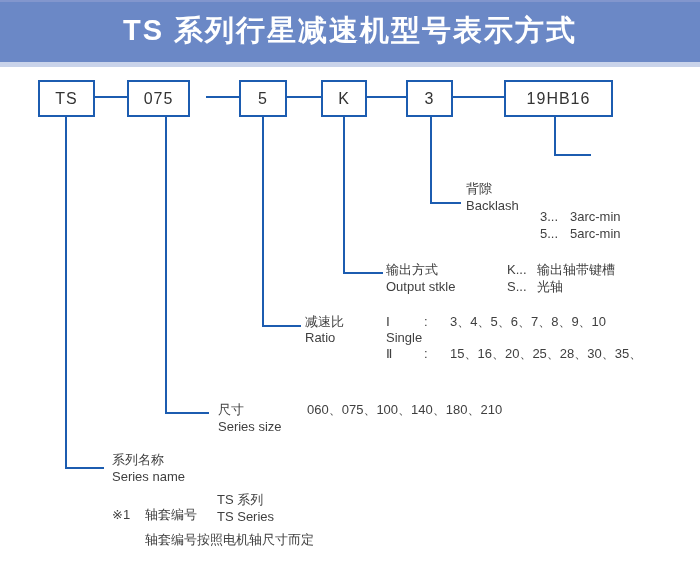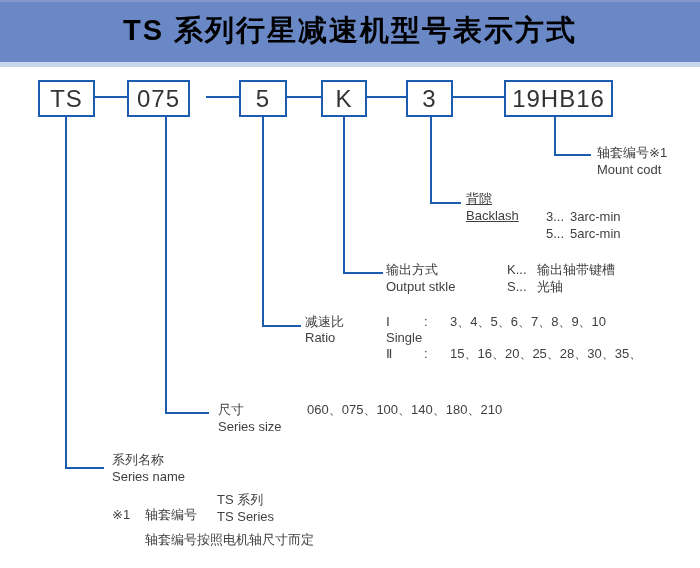--- a/index.html
+++ b/index.html
@@ -19,31 +19,31 @@
   }
   .banner-top-edge {
     position: absolute; left: 0; top: 0; width: 700px; height: 2px;
     background: #8296cd;
   }
   .banner-strip {
     position: absolute; left: 0; top: 62px; width: 700px; height: 5px;
     background: #c9d3ea;
   }
   .page-title {
-    color: #000000; font-weight: bold; font-size: 29px; letter-spacing: 2px;
+    color: #ffffff; font-weight: bold; font-size: 29px; letter-spacing: 2px;
     white-space: nowrap;
   }
 
   
   .mbox {
     position: absolute; top: 80px; height: 37px;
     border: 2px solid #1c5cb0; background: #ffffff;
     box-sizing: border-box;
     display: flex; align-items: center; justify-content: center;
-    font-size: 24px; color: #333333; letter-spacing: 1px;
+    font-size: 16px; color: #333333; letter-spacing: 1px;
   }
   #box-ts     { left: 38px;  width: 57px;  }
   #box-075    { left: 127px; width: 63px;  }
   #box-5      { left: 239px; width: 48px;  }
   #box-k      { left: 321px; width: 46px;  }
   #box-3      { left: 406px; width: 47px;  }
   #box-19hb16 { left: 504px; width: 109px; }
 
   
   .hline, .vline { position: absolute; background: #1c5cb0; }
@@ -68,22 +68,22 @@
   #h-3      { left: 430px; top: 202px; width: 31px; }
   #v-19hb16 { left: 554px; top: 117px; height: 39px; }
   #h-19hb16 { left: 554px; top: 154px; width: 37px; }
 
   
   .label {
     position: absolute; font-size: 13px; color: #3f3f3f;
     line-height: 17px; white-space: nowrap;
   }
   #mount-label    { left: 597px; top: 144px; }
-  #backlash-label { left: 466px; top: 190px; text-decoration: underline; }
-  #backlash-vals  { left: 540px; top: 208px; text-align: center; }
+  #backlash-label { left: 466px; top: 180px; }
+  #backlash-vals  { left: 540px; top: 208px; }
   #output-label   { left: 386px; top: 261px; }
   #output-vals    { left: 507px; top: 261px; }
   #ratio-label    { left: 305px; top: 314px; line-height: 16px; }
   #ratio-vals     { left: 386px; top: 314px; line-height: 16px; }
   #frame-label    { left: 218px; top: 401px; }
   #frame-vals     { left: 307px; top: 401px; }
   #series-label   { left: 112px; top: 451px; }
   #series-vals    { left: 217px; top: 451px; margin-top: 40px; }
   #footnote-mark  { left: 112px; top: 506px; }
   #footnote-title { left: 145px; top: 506px; }
@@ -123,24 +123,20 @@
   <div class="hline" id="h-075"></div>
   <div class="vline" id="v-5"></div>
   <div class="hline" id="h-5"></div>
   <div class="vline" id="v-k"></div>
   <div class="hline" id="h-k"></div>
   <div class="vline" id="v-3"></div>
   <div class="hline" id="h-3"></div>
   <div class="vline" id="v-19hb16"></div>
   <div class="hline" id="h-19hb16"></div>
 
-  <div class="label" id="mount-label">
-    <div>轴套编号※1</div>
-    <div>Mount codt</div>
-  </div>
 
   <div class="label" id="backlash-label">
     <div>背隙</div>
     <div>Backlash</div>
   </div>
   <div class="label" id="backlash-vals">
     <div><span class="kv-key">3...</span><span>3arc-min</span></div>
     <div><span class="kv-key">5...</span><span>5arc-min</span></div>
   </div>
 

